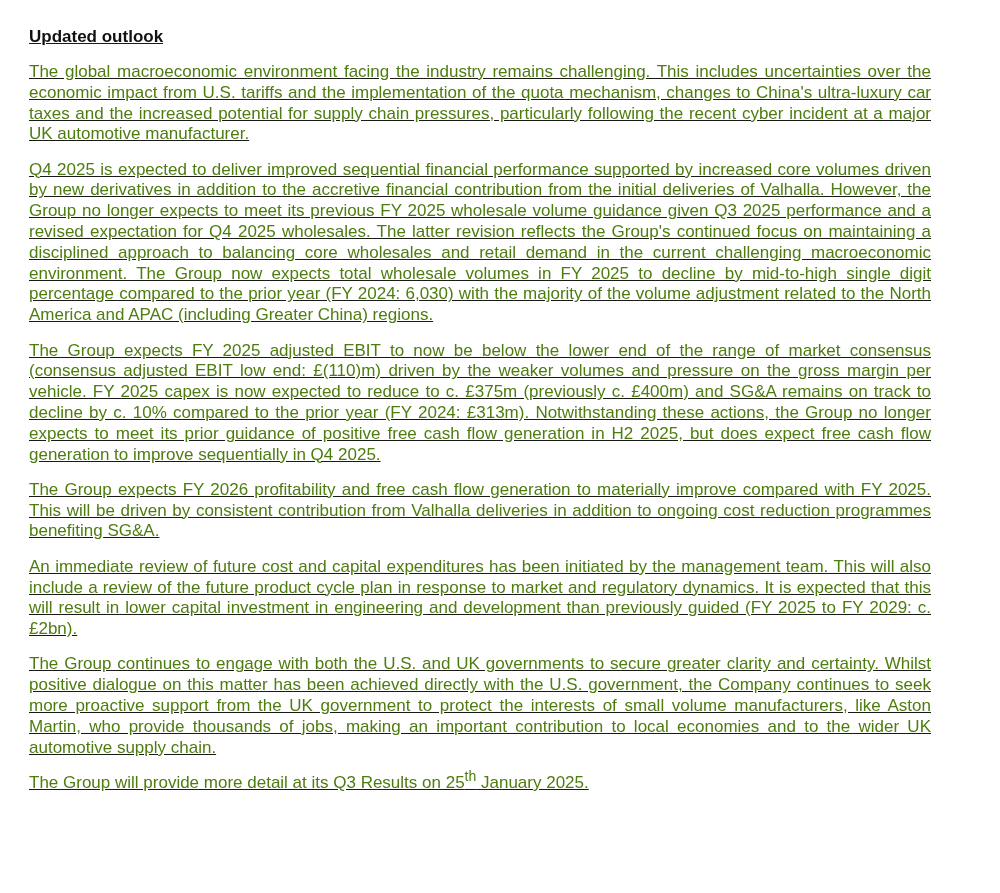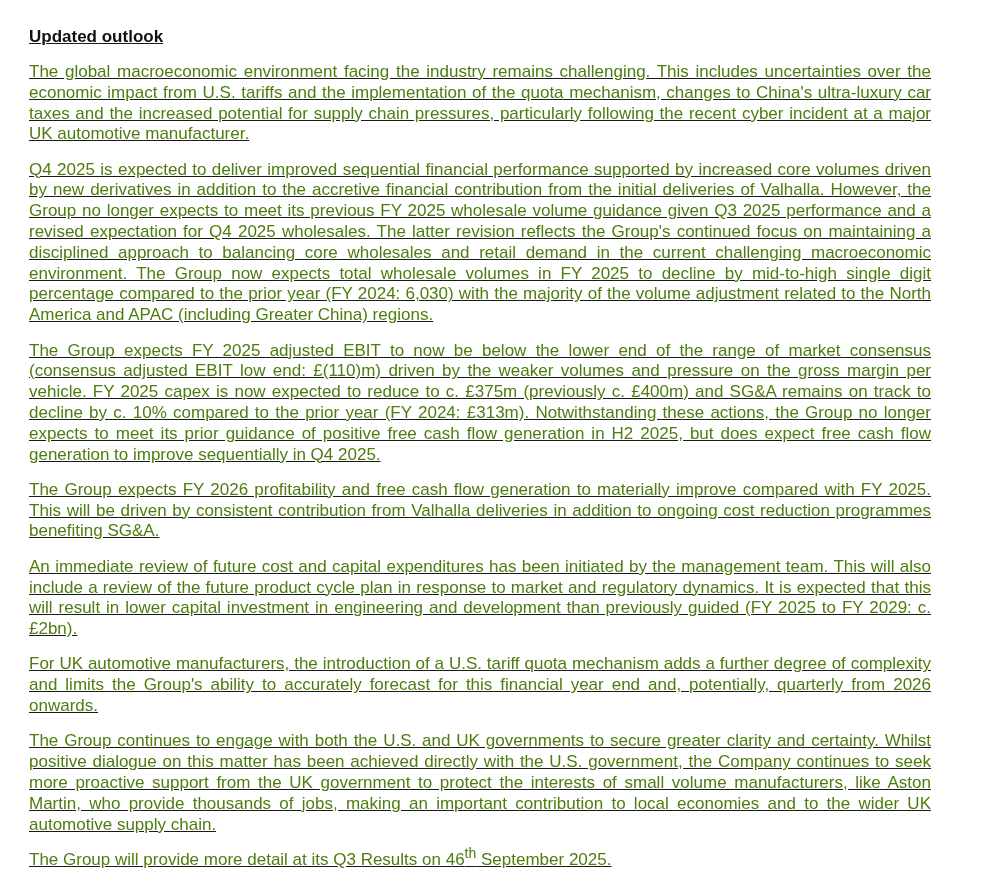--- a/index.html
+++ b/index.html
@@ -46,17 +46,16 @@
 <body>
 
 <div class="page">
   <div class="heading">Updated outlook</div>
 
   <p class="para">The global macroeconomic environment facing the industry remains challenging. This includes uncertainties over the economic impact from U.S. tariffs and the implementation of the quota mechanism, changes to China's ultra-luxury car taxes and the increased potential for supply chain pressures, particularly following the recent cyber incident at a major UK automotive manufacturer.</p>
   <p class="para">Q4 2025 is expected to deliver improved sequential financial performance supported by increased core volumes driven by new derivatives in addition to the accretive financial contribution from the initial deliveries of Valhalla. However, the Group no longer expects to meet its previous FY 2025 wholesale volume guidance given Q3 2025 performance and a revised expectation for Q4 2025 wholesales. The latter revision reflects the Group's continued focus on maintaining a disciplined approach to balancing core wholesales and retail demand in the current challenging macroeconomic environment. The Group now expects total wholesale volumes in FY 2025 to decline by mid-to-high single digit percentage compared to the prior year (FY 2024: 6,030) with the majority of the volume adjustment related to the North America and APAC (including Greater China) regions.</p>
   <p class="para">The Group expects FY 2025 adjusted EBIT to now be below the lower end of the range of market consensus (consensus adjusted EBIT low end: £(110)m) driven by the weaker volumes and pressure on the gross margin per vehicle. FY 2025 capex is now expected to reduce to c. £375m (previously c. £400m) and SG&amp;A remains on track to decline by c. 10% compared to the prior year (FY 2024: £313m). Notwithstanding these actions, the Group no longer expects to meet its prior guidance of positive free cash flow generation in H2 2025, but does expect free cash flow generation to improve sequentially in Q4 2025.</p>
   <p class="para">The Group expects FY 2026 profitability and free cash flow generation to materially improve compared with FY 2025. This will be driven by consistent contribution from Valhalla deliveries in addition to ongoing cost reduction programmes benefiting SG&amp;A.</p>
   <p class="para">An immediate review of future cost and capital expenditures has been initiated by the management team. This will also include a review of the future product cycle plan in response to market and regulatory dynamics. It is expected that this will result in lower capital investment in engineering and development than previously guided (FY 2025 to FY 2029: c. £2bn).</p>
-  <p class="para">For UK automotive manufacturers, the introduction of a U.S. tariff quota mechanism adds a further degree of complexity and limits the Group's ability to accurately forecast for this financial year end and, potentially, quarterly from 2026 onwards.</p>
   <p class="para">The Group continues to engage with both the U.S. and UK governments to secure greater clarity and certainty. Whilst positive dialogue on this matter has been achieved directly with the U.S. government, the Company continues to seek more proactive support from the UK government to protect the interests of small volume manufacturers, like Aston Martin, who provide thousands of jobs, making an important contribution to local economies and to the wider UK automotive supply chain.</p>
 
-  <p class="para"><span>The Group will provide more detail at its Q3 Results on 46</span><sup>th</sup><span> September 2025.</span></p>
+  <p class="para"><span>The Group will provide more detail at its Q3 Results on 25</span><sup>th</sup><span> January 2025.</span></p>
 </div>
 
 </body></html>

